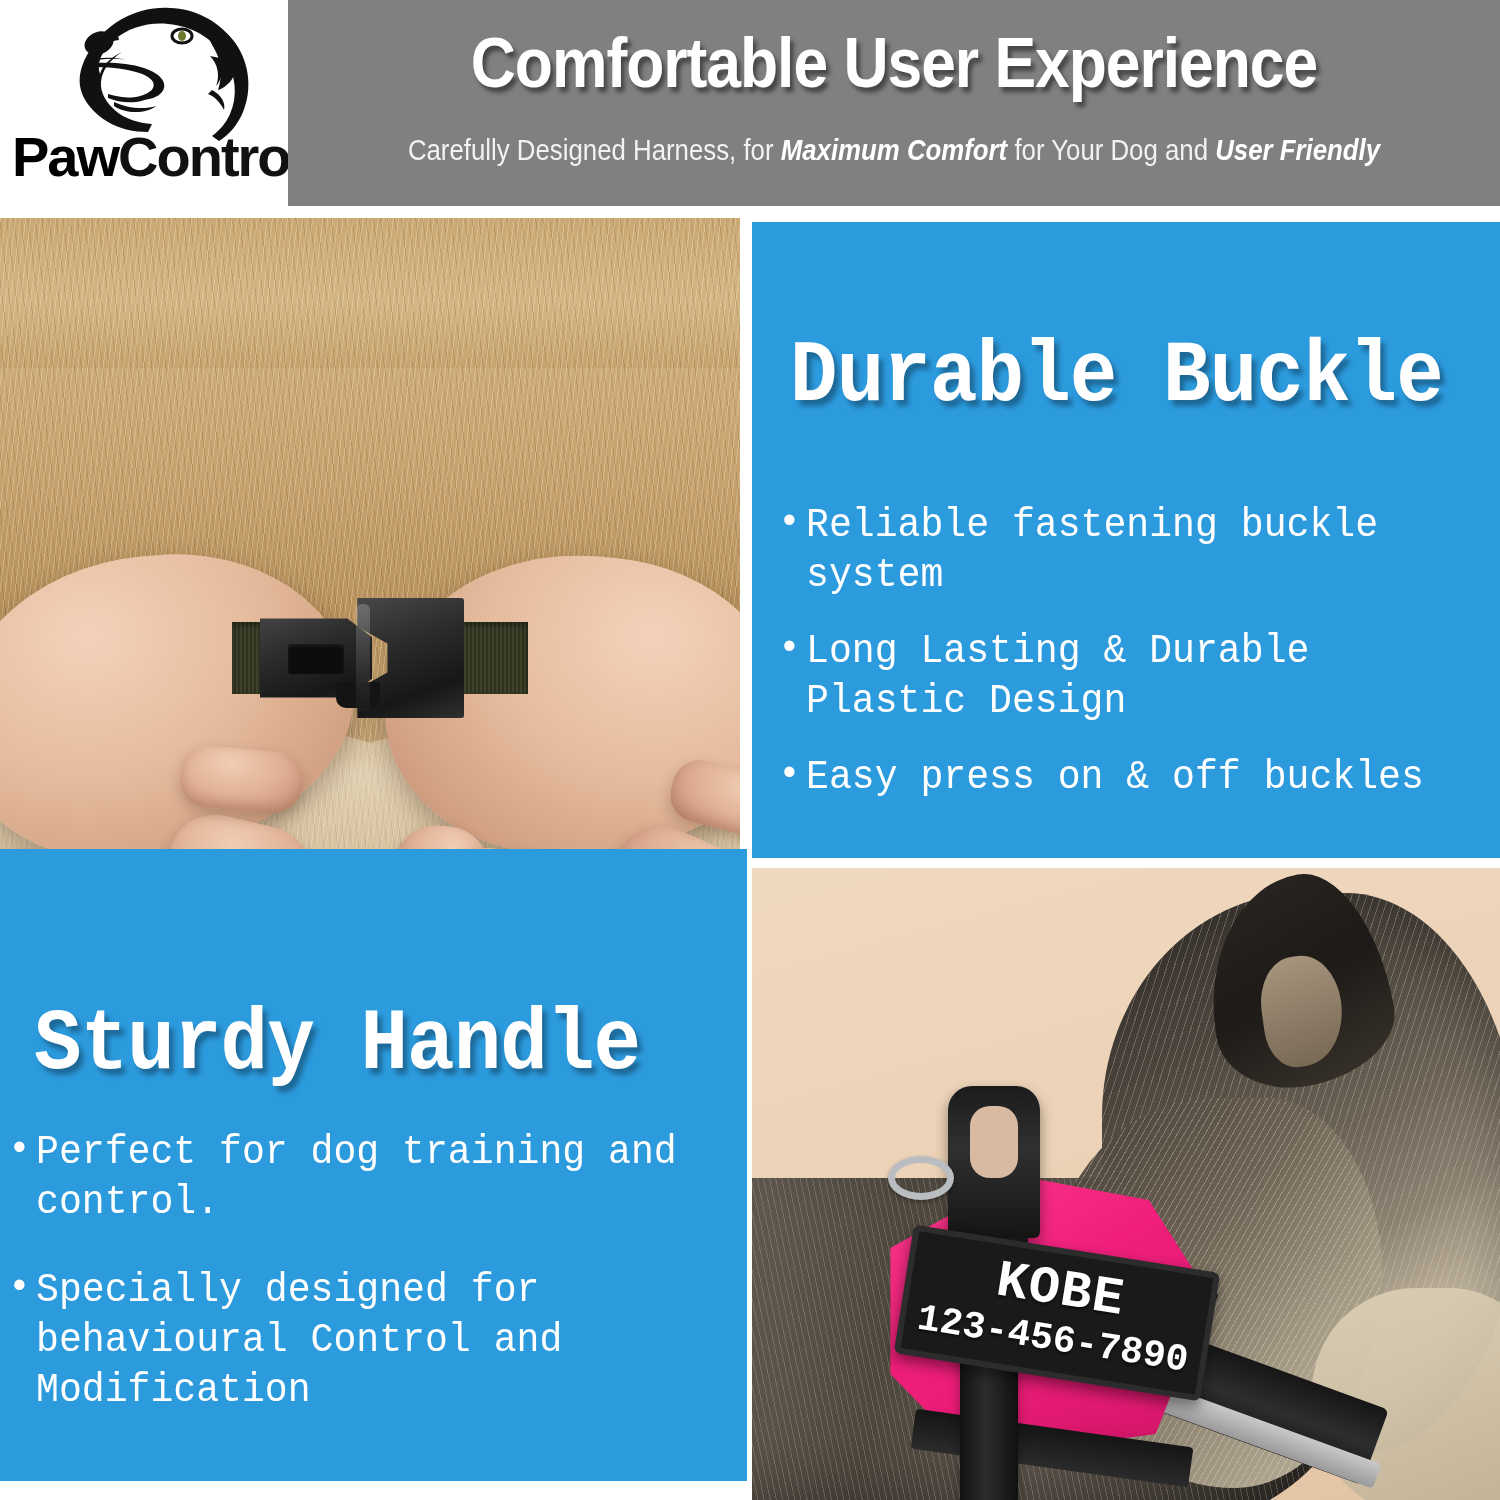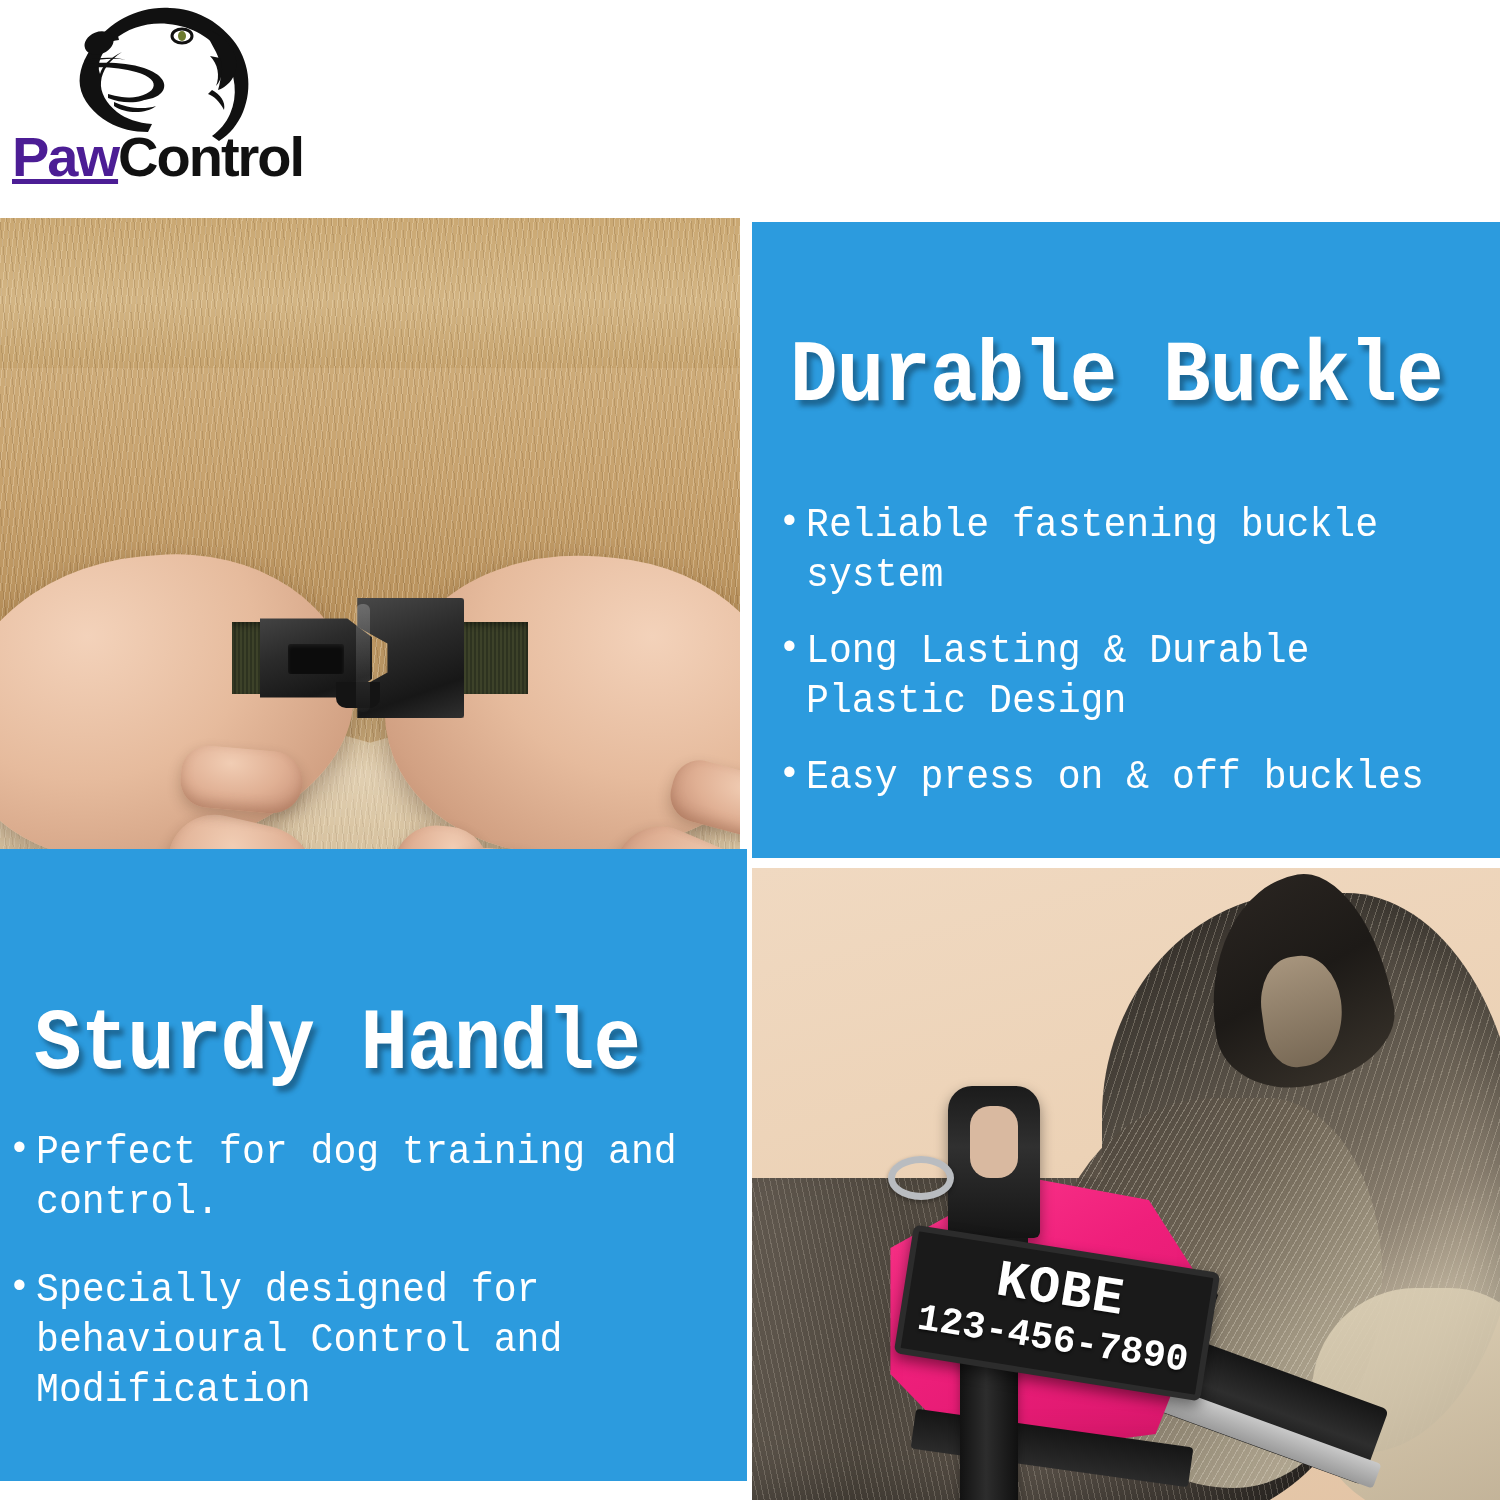--- a/index.html
+++ b/index.html
@@ -16,21 +16,21 @@
   #logo-block {
     position:absolute; left:0; top:0; width:288px; height:212px;
     background:#ffffff;
   }
   #logo-dog { position:absolute; left:22px; top:2px; width:250px; height:140px; }
   #logo-wordmark {
     position:absolute; left:12px; top:128px; width:270px; height:62px;
     font-size:56px; font-weight:bold; letter-spacing:-2px;
     line-height:58px; white-space:nowrap;
   }
-  .logo-paw { color:#4c1d95;text-decoration:underline; }
+  .logo-paw { color:#000000; }
   .logo-pawify { color:#111111; }
 
   #header-band {
     position:absolute; left:288px; top:0; width:1212px; height:206px;
     background:#808080;
   }
   #header-title {
     position:absolute; left:0; top:22px; width:1212px;
     text-align:center; color:#ffffff;
     font-size:71px; font-weight:bold;
@@ -356,20 +356,24 @@
         <path d="M188 54 C196 62 198 74 194 84 C200 78 202 66 198 56 Z" fill="#111"></path>
         <path d="M190 88 C198 92 204 100 202 108 C198 100 192 94 186 92 Z" fill="#111"></path>
         <ellipse cx="160" cy="34" rx="10" ry="7" fill="#fff" stroke="#111" stroke-width="3"></ellipse>
         <ellipse cx="160" cy="34" rx="4" ry="5" fill="#6b7a2e"></ellipse>
       </svg>
       <div id="logo-wordmark">
         <span class="logo-paw">Paw</span><span class="logo-pawify">Control</span>
       </div>
     </div>
 
+    <div id="header-band">
+      <div id="header-title">Comfortable User Experience</div>
+      <div id="header-sub"><span>Carefully Designed Harness, for </span><b>Maximum Comfort</b><span> for Your Dog and </span><b>User Friendly</b></div>
+    </div>
   </div>
 
   <div class="panel" id="panel-tl">
     <div id="photo-buckle">
       <div class="fur-base"></div>
       <div class="fur-top-band"></div>
       <div class="fur-strokes"></div>
       <div class="fur-vee"></div>
       <div class="fur-lightleft"></div>
 

